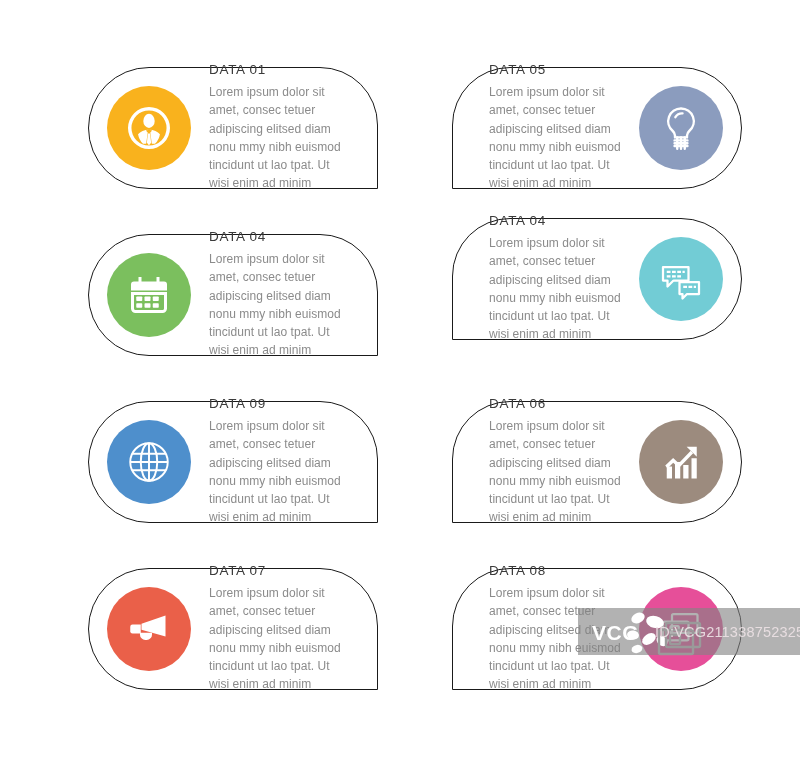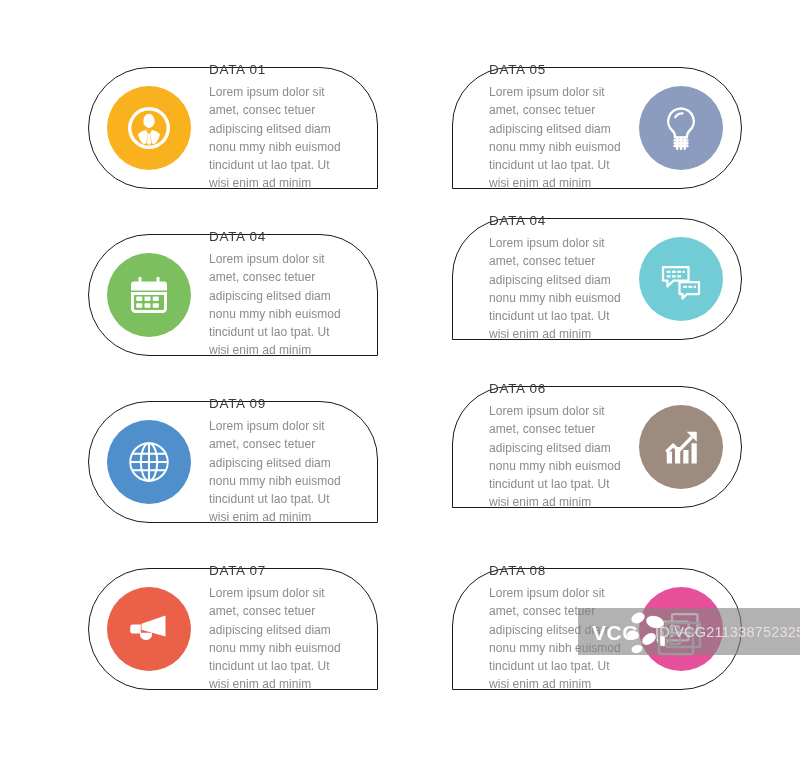--- a/index.html
+++ b/index.html
@@ -252,21 +252,21 @@
         <path d="M32 7v50"></path>
       </g>
     </svg>
         </div>
         <div class="card-text">
           <div class="card-title">DATA 09</div>
           <div class="card-body">Lorem ipsum dolor sit amet, consec tetuer adipiscing elitsed diam nonu mmy nibh euismod tincidunt ut lao tpat. Ut wisi enim ad minim</div>
         </div>
       </div>
     </div>
-    <div class="card right" style="left: 452px; top: 386px;">
+    <div class="card right" style="left: 452px; top: 401px;">
       <div class="card-inner">
         <div class="icon-circle" style="background: rgb(156, 139, 126);">
     <svg viewBox="0 0 64 64">
       <g fill="#fff">
         <rect x="13" y="38" width="7" height="16"></rect>
         <rect x="24" y="32" width="7" height="22"></rect>
         <rect x="35" y="36" width="7" height="18"></rect>
         <rect x="46" y="27" width="7" height="27"></rect>
         <path d="M11 36.5l10.5-10 7.5 7 16-16.5 3.2 3.2L29.2 40 21.6 33 14 40.5z"></path>
         <path d="M39.5 11.5H53V25l-4.6-4.6-4.4-4.4z"></path>

